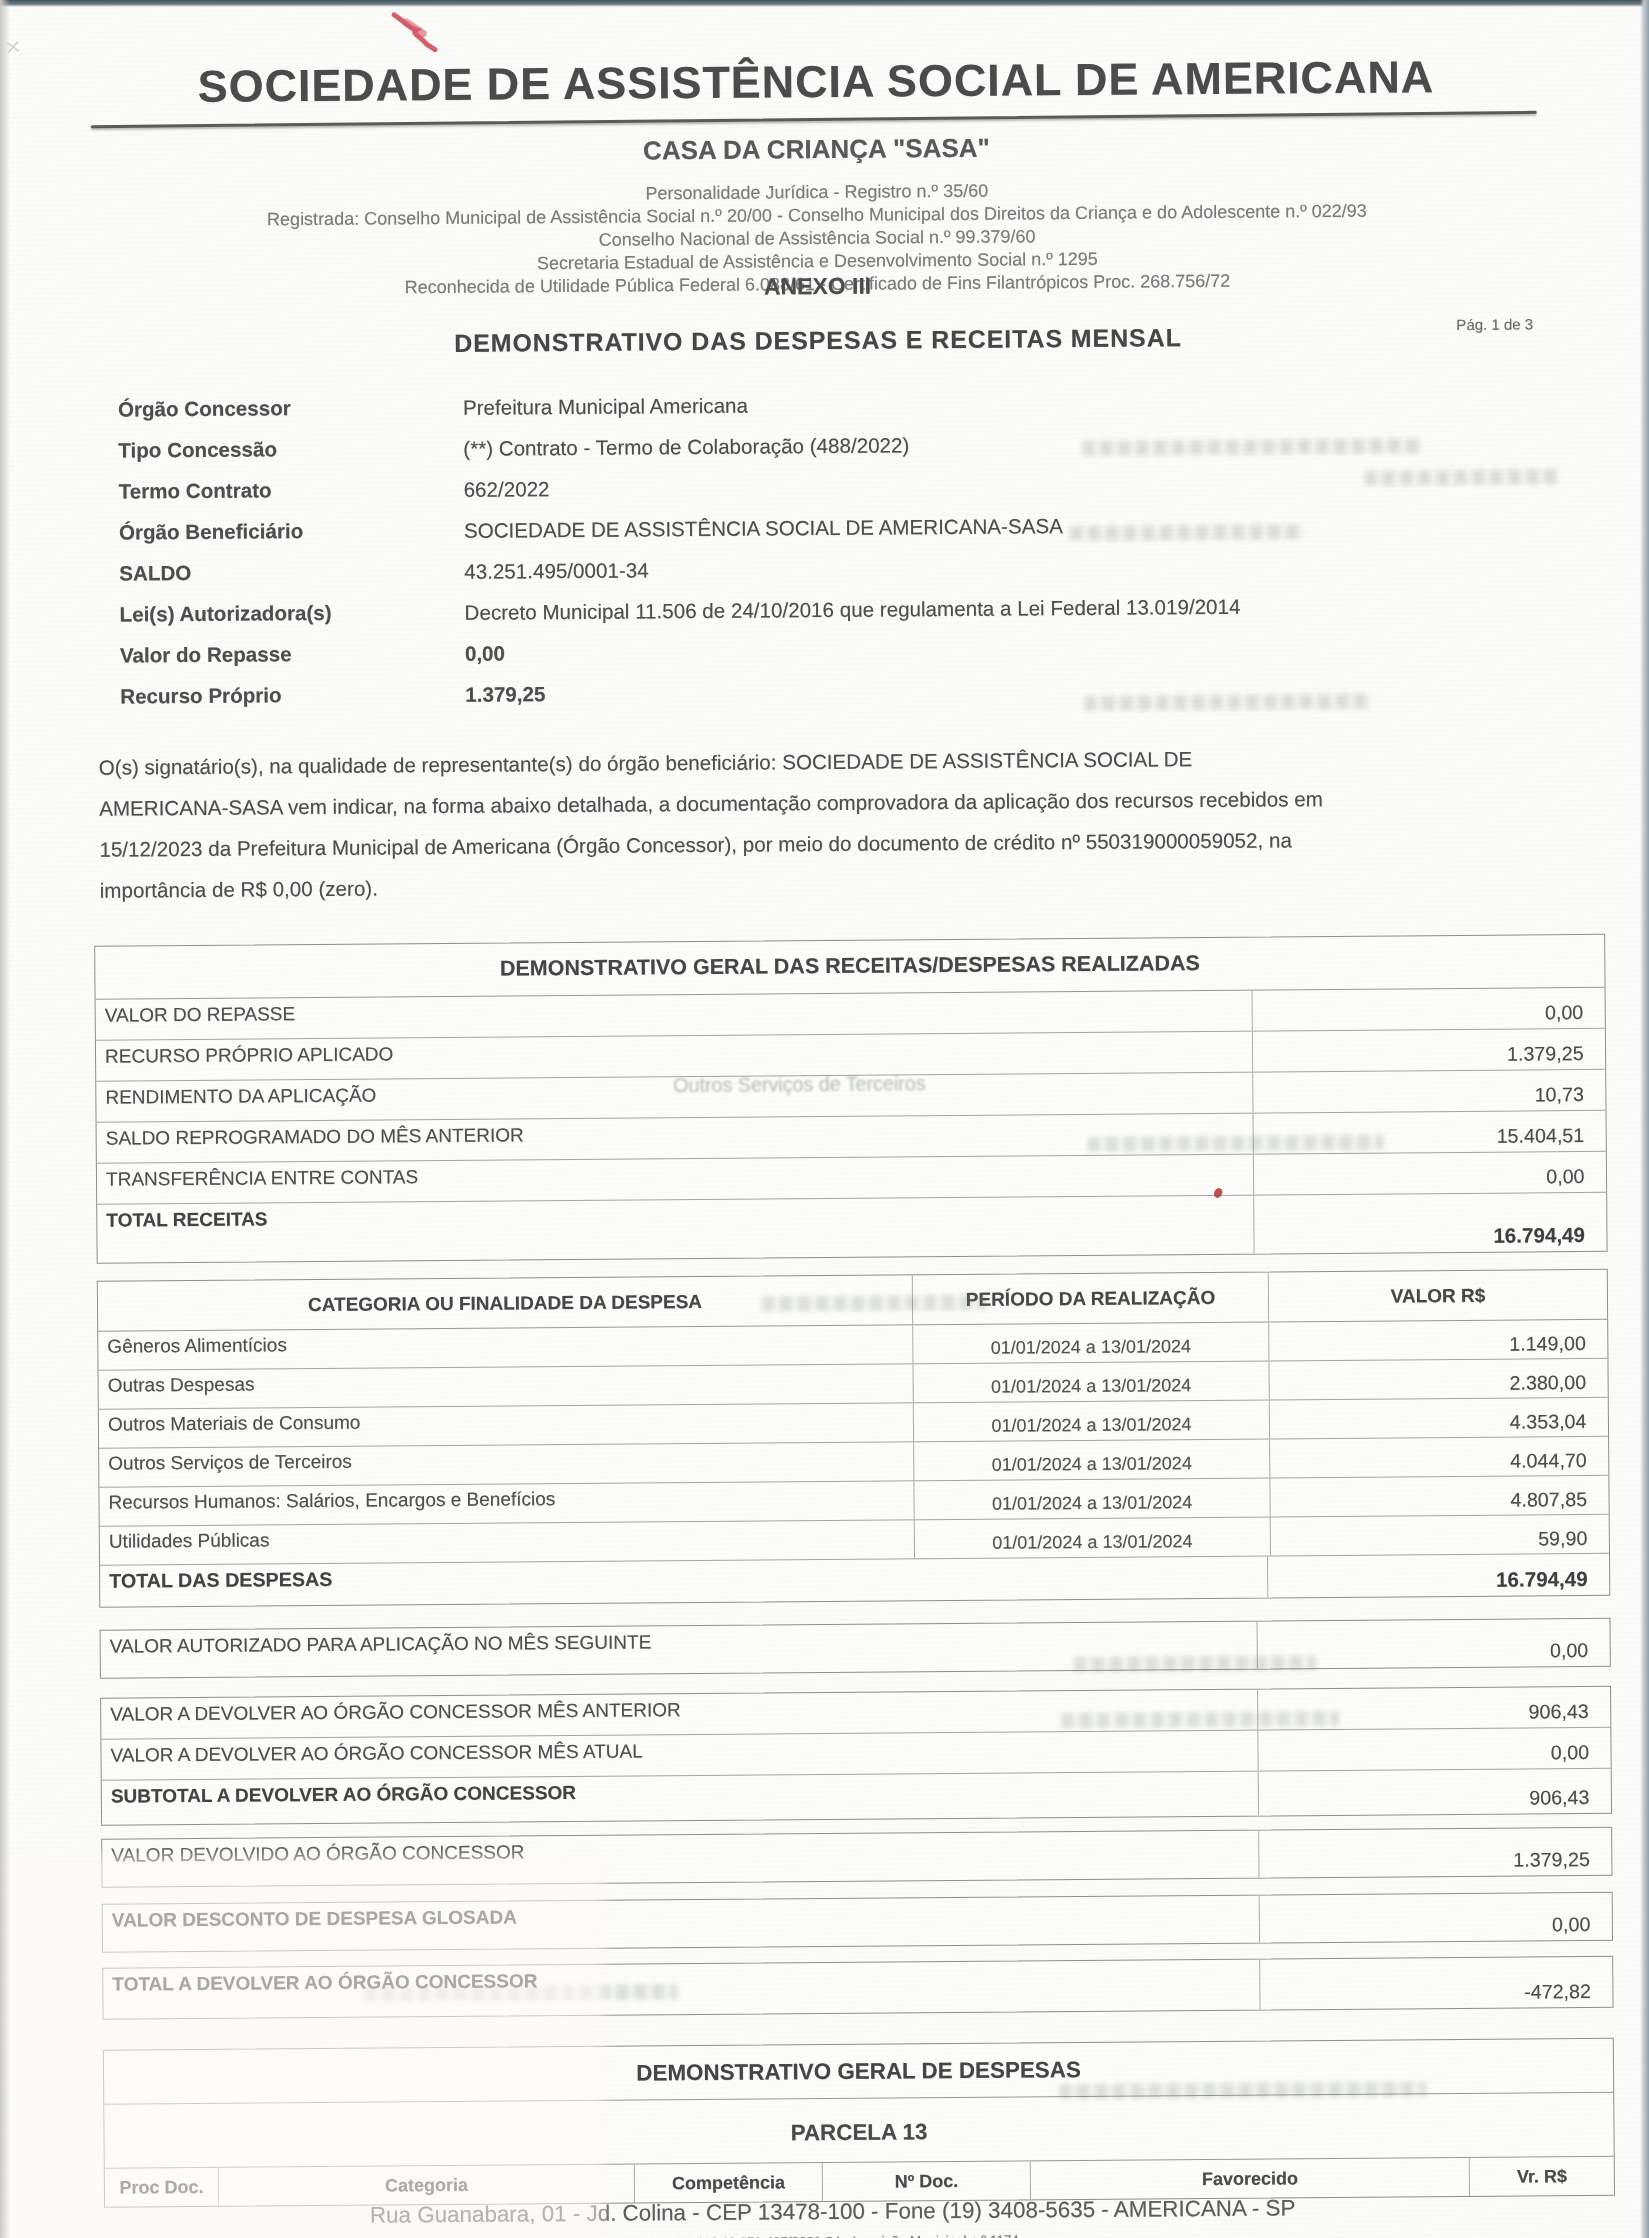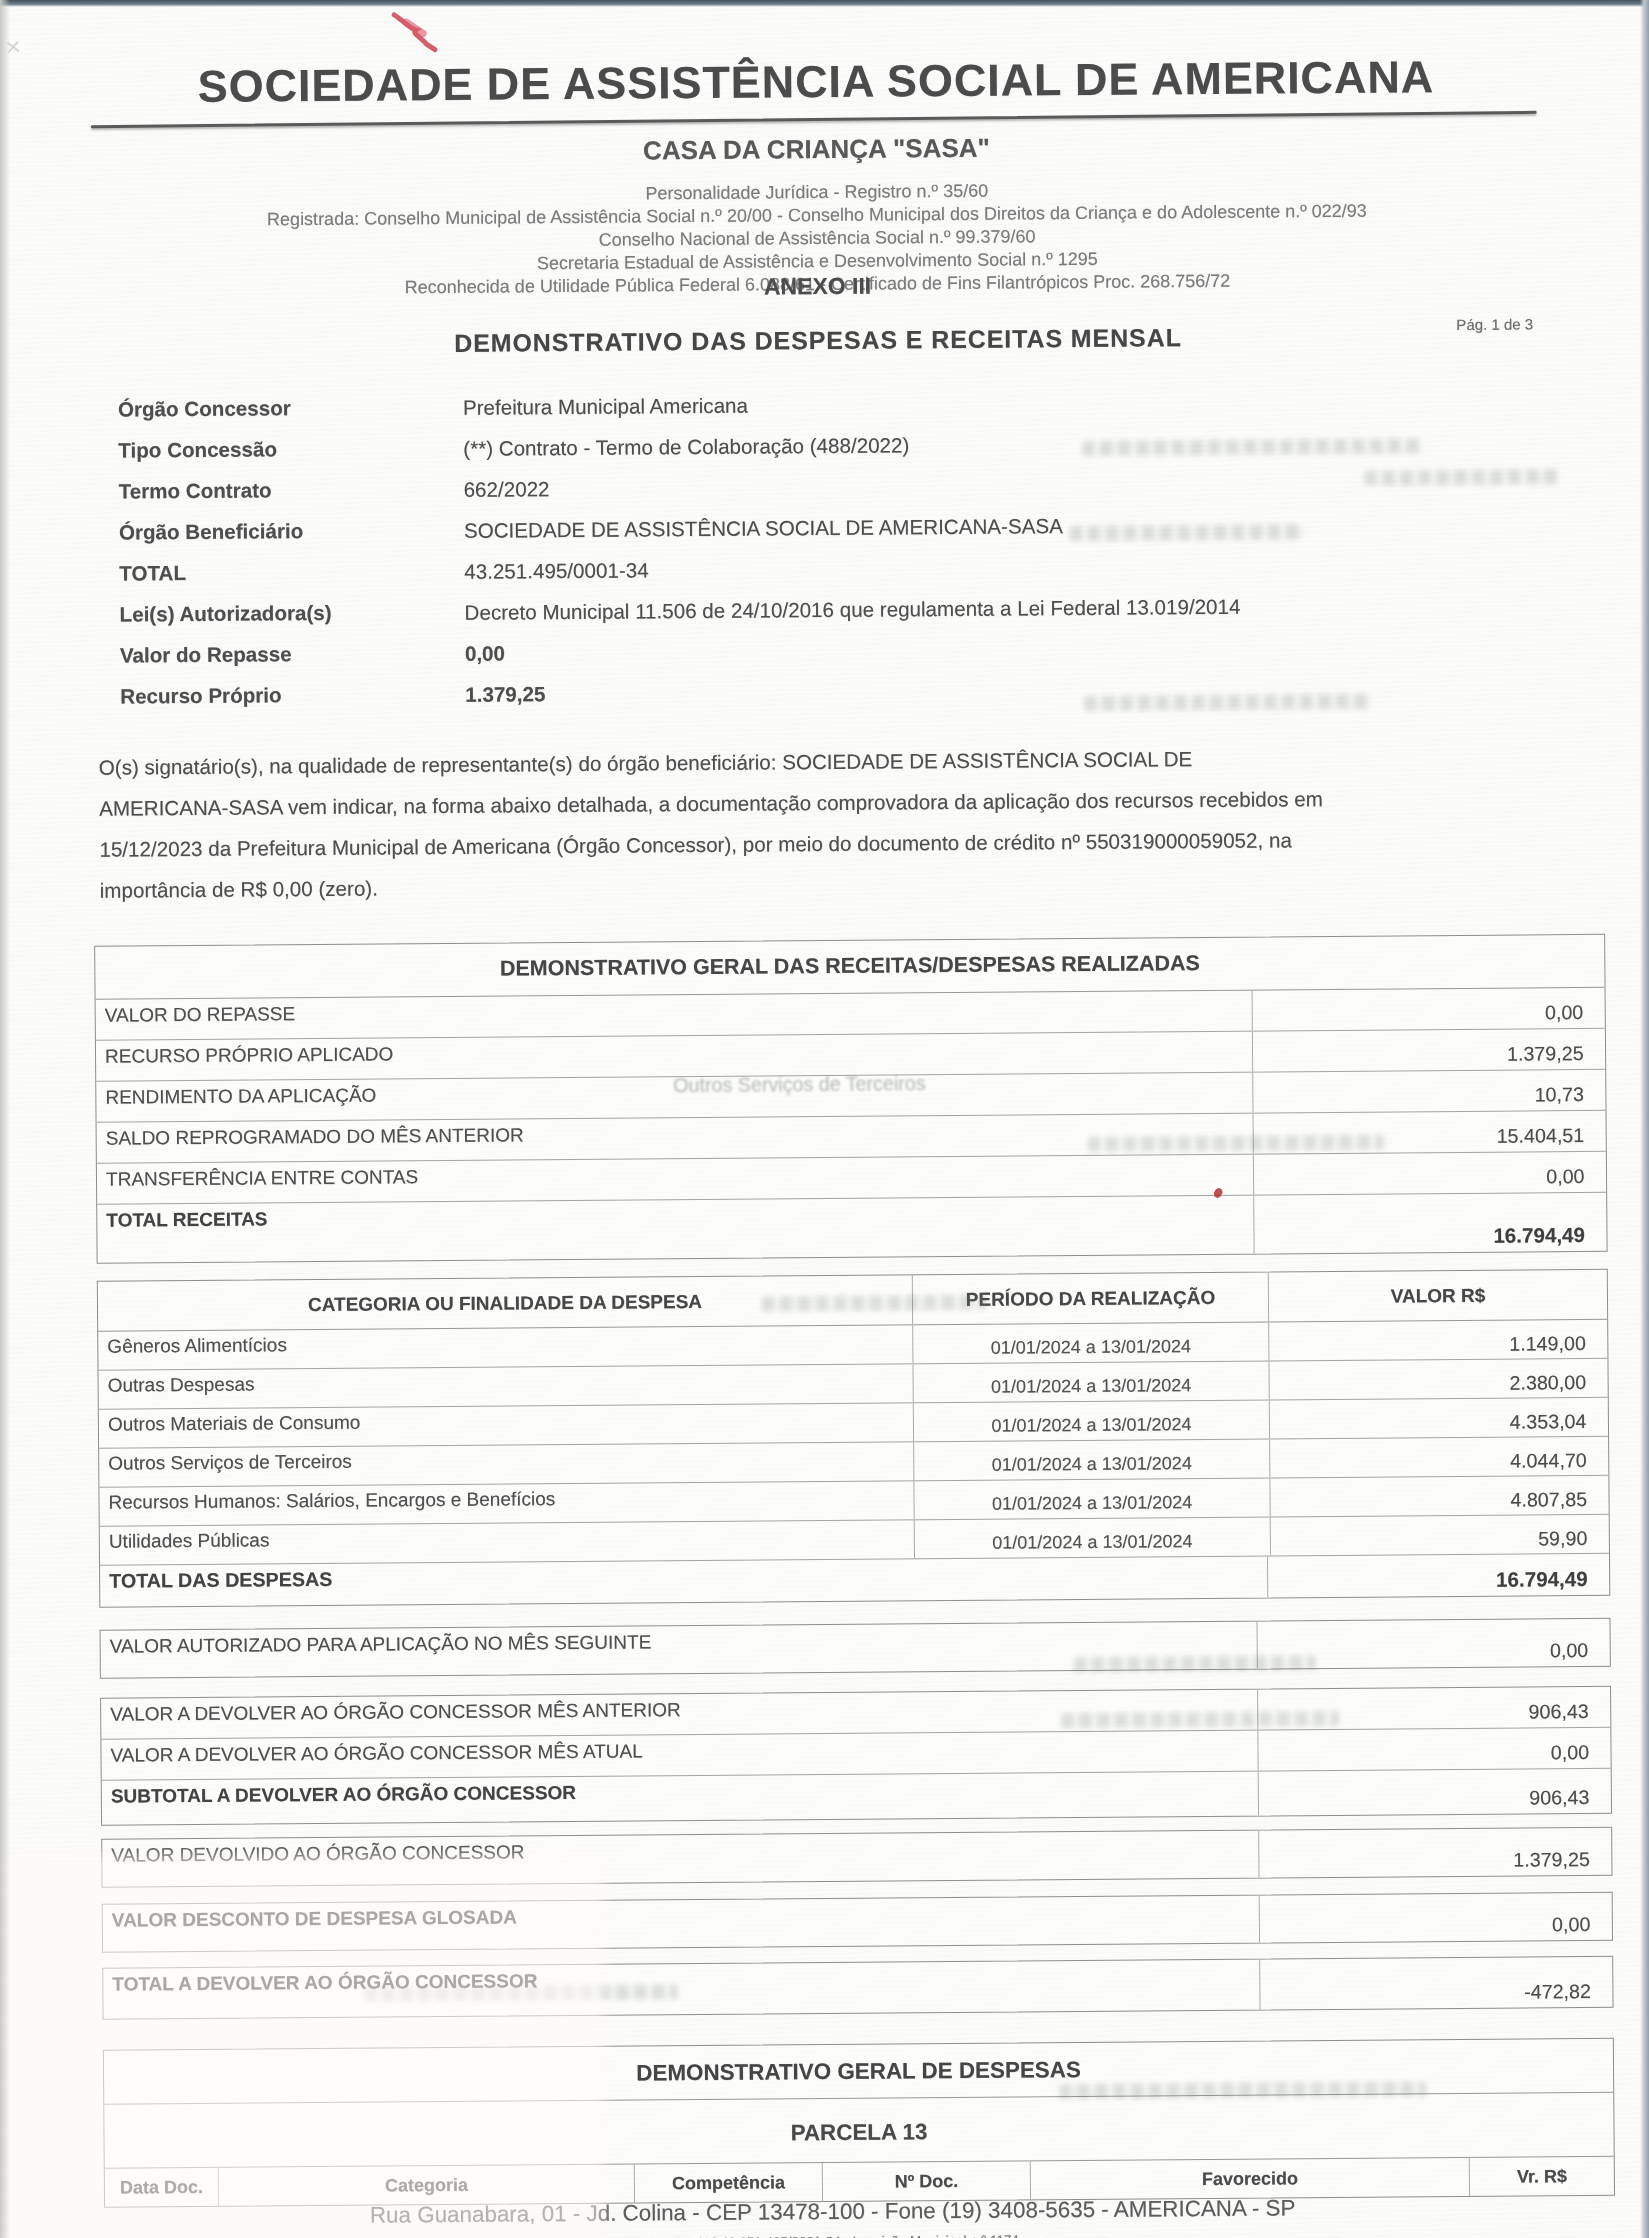--- a/index.html
+++ b/index.html
@@ -133,21 +133,21 @@
       </div>
       <div class="meta-row">
         <span class="meta-label">Termo Contrato</span>
         <span class="meta-value">662/2022</span>
       </div>
       <div class="meta-row">
         <span class="meta-label">Órgão Beneficiário</span>
         <span class="meta-value">SOCIEDADE DE ASSISTÊNCIA SOCIAL DE AMERICANA-SASA</span>
       </div>
       <div class="meta-row">
-        <span class="meta-label">TOTAL</span>
+        <span class="meta-label">SALDO</span>
         <span class="meta-value">43.251.495/0001-34</span>
       </div>
       <div class="meta-row">
         <span class="meta-label">Lei(s) Autorizadora(s)</span>
         <span class="meta-value">Decreto Municipal 11.506 de 24/10/2016 que regulamenta a Lei Federal 13.019/2014</span>
       </div>
       <div class="meta-row">
         <span class="meta-label">Valor do Repasse</span>
         <span class="meta-value bold">0,00</span>
       </div>
@@ -274,21 +274,21 @@
       <div class="vrow boldlbl" style="height:50px;">
         <div class="lbl">TOTAL A DEVOLVER AO ÓRGÃO CONCESSOR</div>
         <div class="val">-472,82</div>
       </div>
     </div>
 
     <div class="tbl" style="top:2044px;">
       <div class="det-title">DEMONSTRATIVO GERAL DE DESPESAS</div>
       <div class="det-parcela">PARCELA 13</div>
       <div class="det-cols">
-        <div style="width:114px;">Data Doc.</div>
+        <div style="width:114px;">Proc Doc.</div>
         <div style="width:416px;">Categoria</div>
         <div style="width:188px;">Competência</div>
         <div style="width:208px;">Nº Doc.</div>
         <div style="width:439px;">Favorecido</div>
         <div style="flex:1;">Vr. R$</div>
       </div>
     </div>
 
     <div class="ctr footer-address">Rua Guanabara, 01 - Jd. Colina - CEP 13478-100 - Fone (19) 3408-5635 - AMERICANA - SP</div>
     <div class="ctr footer-cnpj">C.N.P.J. N.º 43.251.495/0001-34  -  Inscrição Municipal n.º 1174</div>

